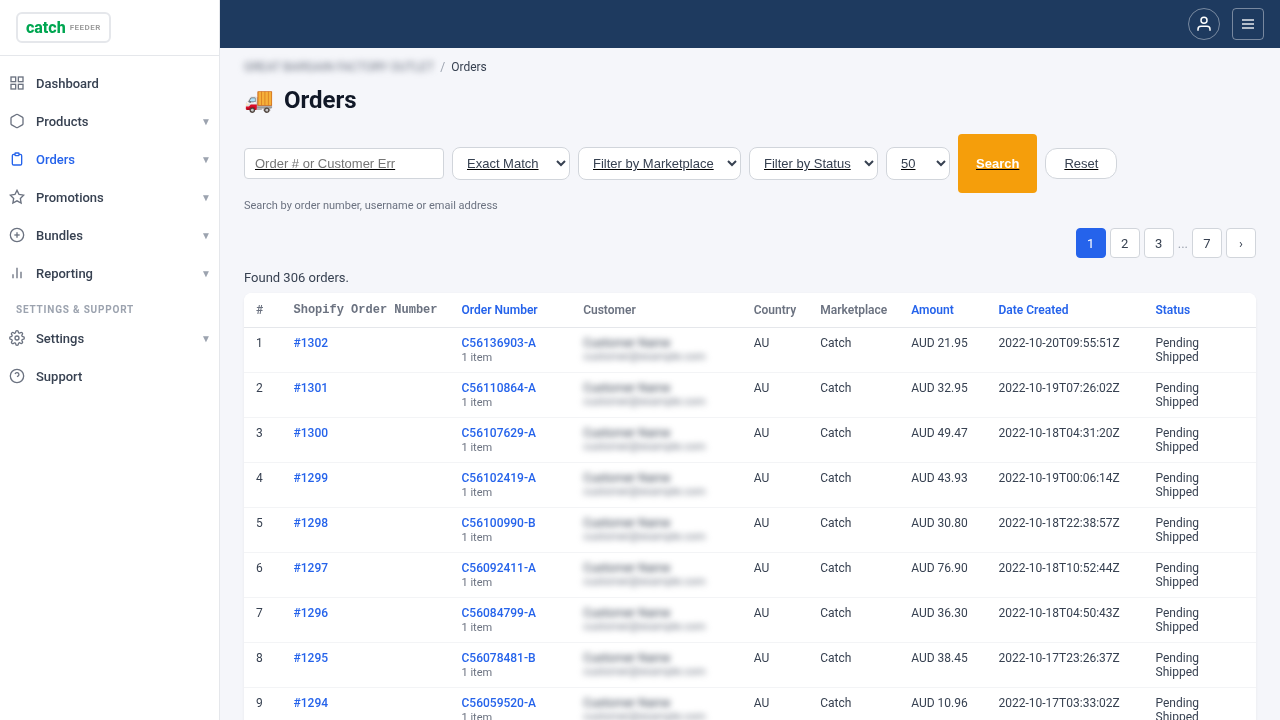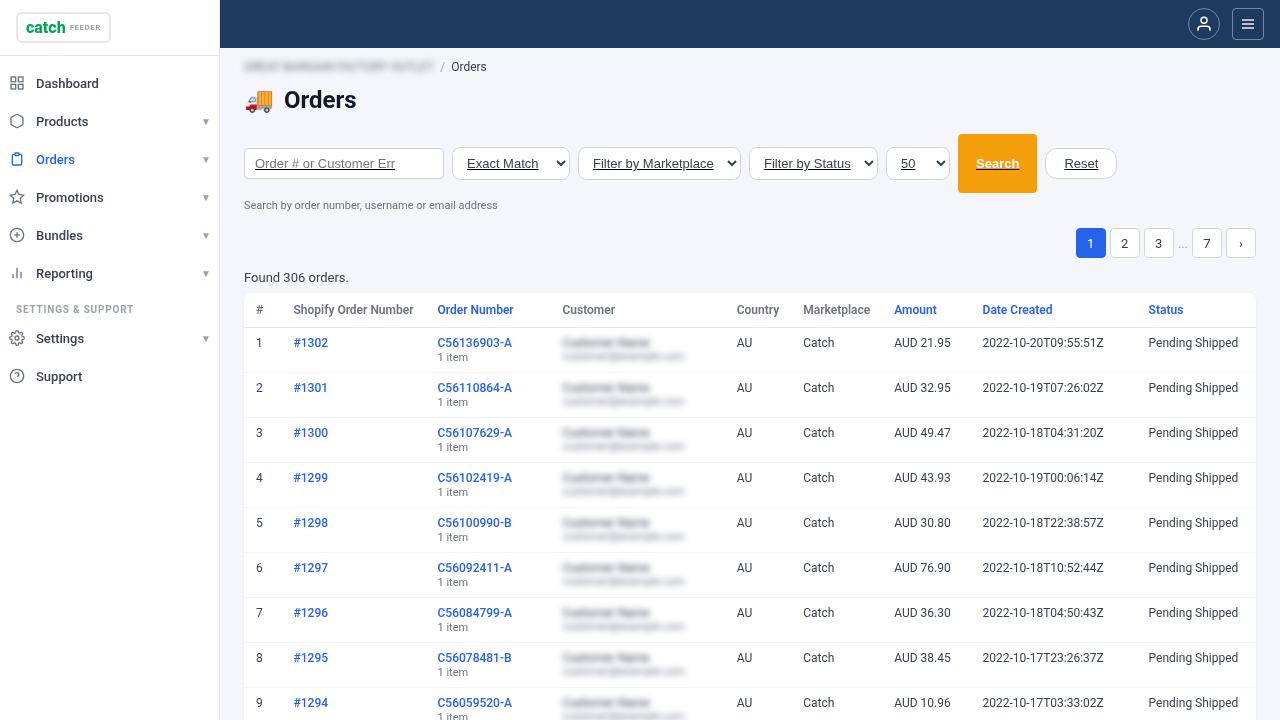--- a/index.html
+++ b/index.html
@@ -263,21 +263,21 @@
     .orders-table tr:last-child td { border-bottom: none; }
 
     .order-link { color: #2563eb; text-decoration: none; font-weight: 500; }
     .item-count { color: #6b7280; font-size: 11px; }
     .customer-name { filter: blur(3px); font-size: 12px; }
     .customer-email { filter: blur(3px); font-size: 11px; color: #6b7280; }
     .status-pending { color: #374151; font-size: 12px; }
     .amount-cell { white-space: nowrap; }
 
     .num-col { width: 30px; }
-    .shopify-col { width: 120px; }
+    .shopify-col { width: 120px; font-family: Liberation Mono, monospace; }
     .order-col { width: 130px; }
     .customer-col { width: 180px; }
     .country-col { width: 60px; }
     .marketplace-col { width: 90px; }
     .amount-col { width: 90px; }
     .date-col { width: 180px; }
     .status-col { width: 130px; }
   </style>
 </head>
 <body>

